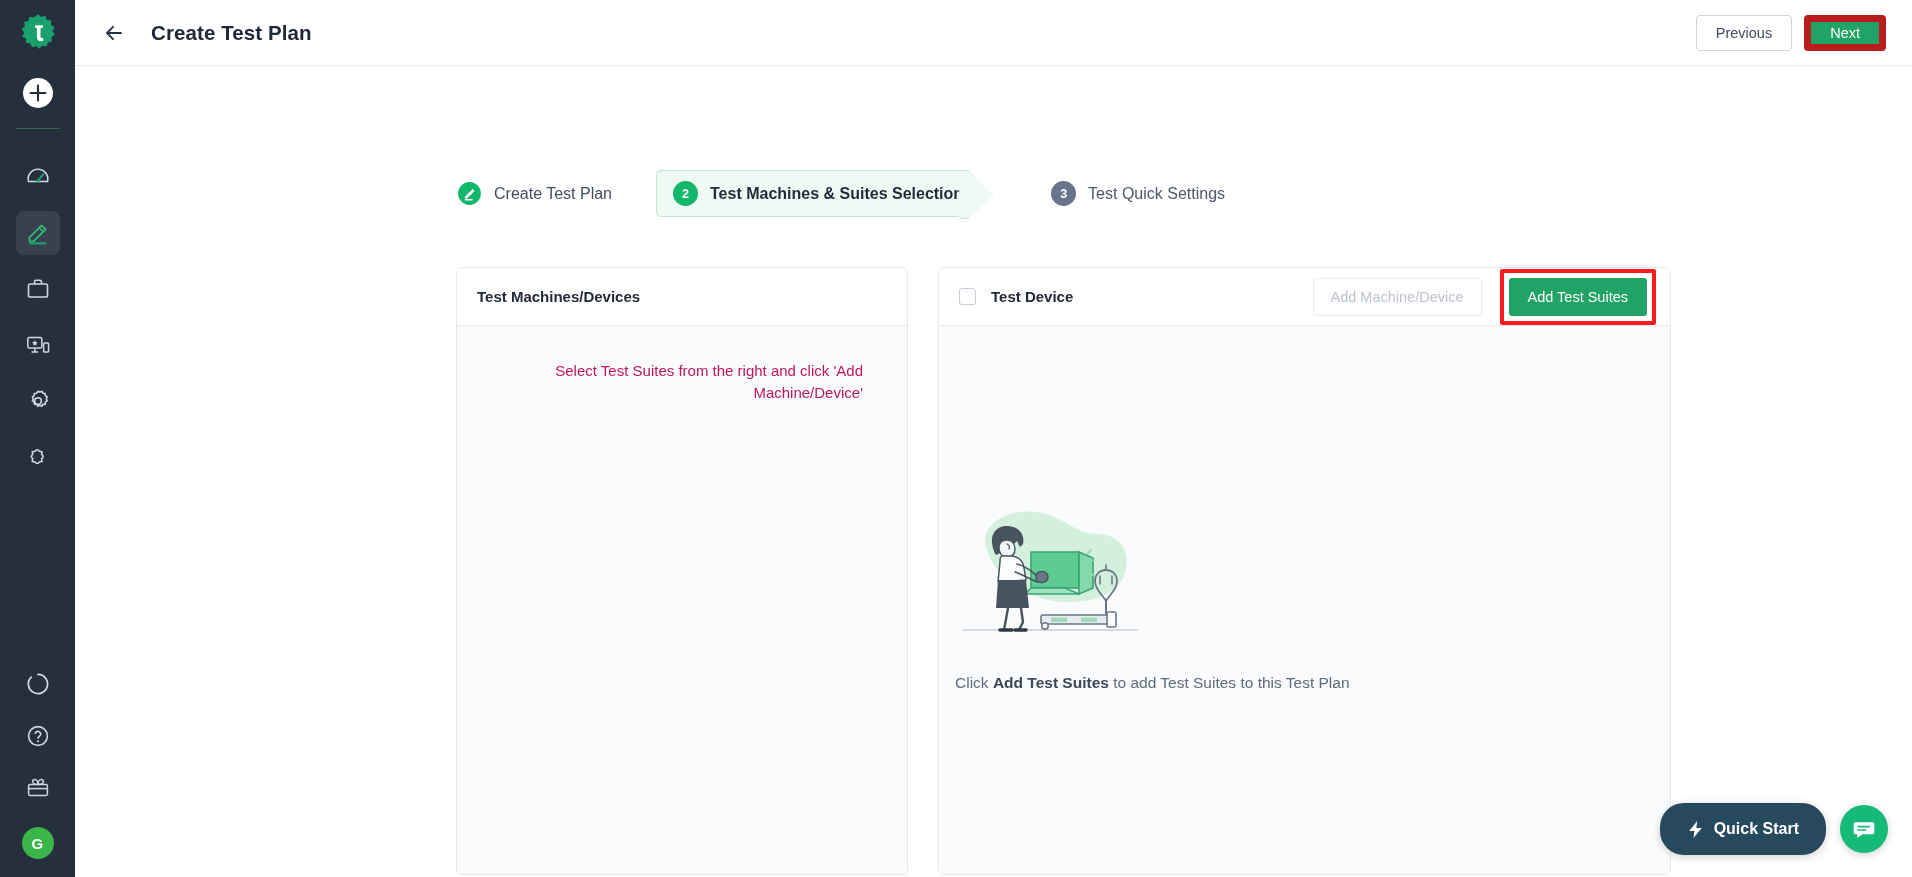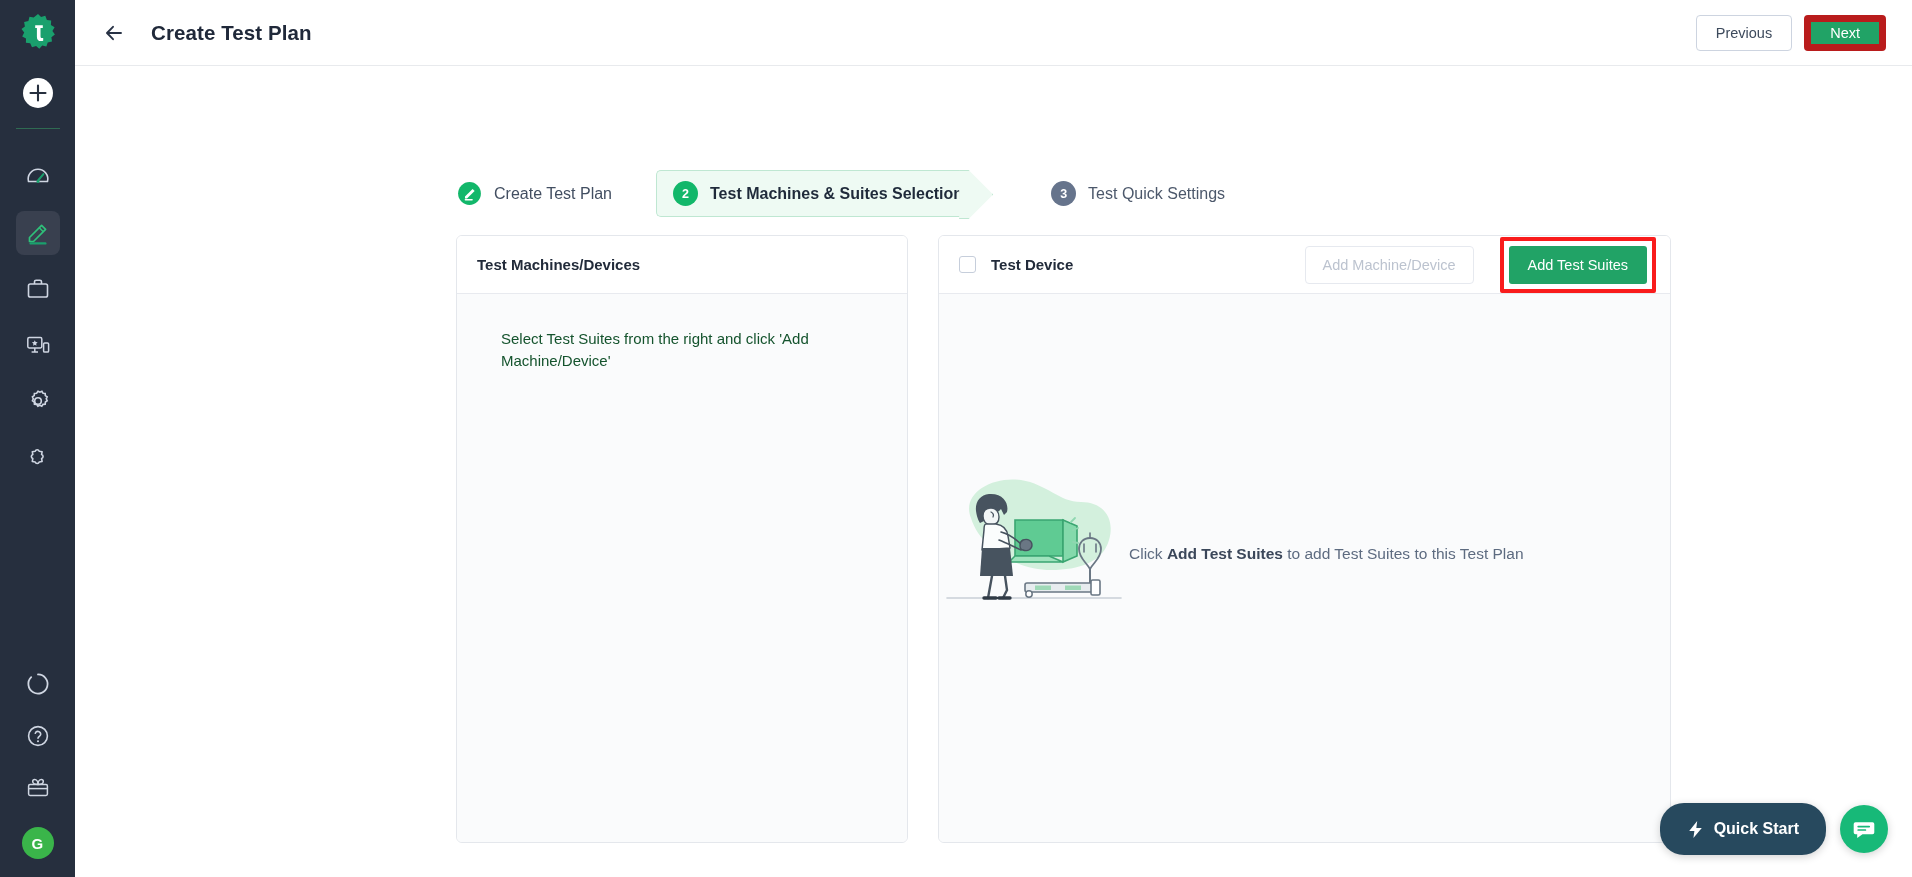--- a/index.html
+++ b/index.html
@@ -121,47 +121,48 @@
     padding-right: 0;
     margin-top: 18px;
   }
   .panel {
     background: #fff;
     border: 1px solid #e4e7ec;
     border-radius: 6px;
     height: 608px;
     display: flex; flex-direction: column;
     overflow: hidden;
+    margin-top: 32px;
   }
   .panel-left { width: 452px; flex: 0 0 452px; }
   .panel-right { width: 733px; flex: 0 0 733px; }
   .panel-head {
     height: 58px; flex: 0 0 58px;
     border-bottom: 1px solid #e8eaef;
     display: flex; align-items: center;
     padding: 0 14px 0 20px;
     background: #fff;
   }
   .panel-title { font-size: 15px; font-weight: 700; color: #222b3a; }
   .panel-body { flex: 1; background: #fafbfc; position: relative; }
 
   .hint-text {
     padding: 34px 44px 0 44px;
-    text-align: left;
+    text-align: right;
     font-size: 15px; line-height: 22px;
-    color: #14532d;
+    color: #be185d;
   }
 
   .checkbox {
     width: 17px; height: 17px;
     border: 1px solid #c6cedb; border-radius: 3px;
     background: #fff; cursor: pointer; flex: 0 0 17px;
     margin-right: 15px;
   }
-  .head-actions { margin-left: auto; display:flex; align-items:center; gap: 16px; }
+  .head-actions { margin-left: auto; display:flex; align-items:center; gap: 8px; }
   .btn-disabled {
     height: 38px; padding: 0 17px;
     border: 1px solid #e6e9ef; border-radius: 4px;
     background: #fff; color: #bcc3cf; font-size: 14.5px;
     display:inline-flex; align-items:center; cursor: default;
   }
   .highlight-box {
     border: 4px solid #f91c1c;
     background: #fff;
     padding: 5px;
@@ -171,22 +172,22 @@
   .btn-addsuites {
     height: 38px; padding: 0 19px;
     background: #21a366; color:#fff; border: none; border-radius: 3px;
     font-size: 14.5px; font-weight: 400;
     display:inline-flex; align-items:center; justify-content:center; cursor:pointer;
     white-space: nowrap;
   }
 
   
   .empty-state {
-    position: absolute; left: 0; right: 0; top: 172px;
-    display: flex; flex-direction: row; align-items: center;
+    position: absolute; left: 16px; right: 0; top: 172px;
+    display: flex; flex-direction: column; align-items: flex-start;
   }
   .empty-caption {
     margin-top: 26px;
     font-size: 15.5px; color: #5d6b80;
   }
   .empty-caption b { color: #3b475a; font-weight: 700; }
 
   
   .float-wrap {
     position: absolute; right: 24px; bottom: 22px;

